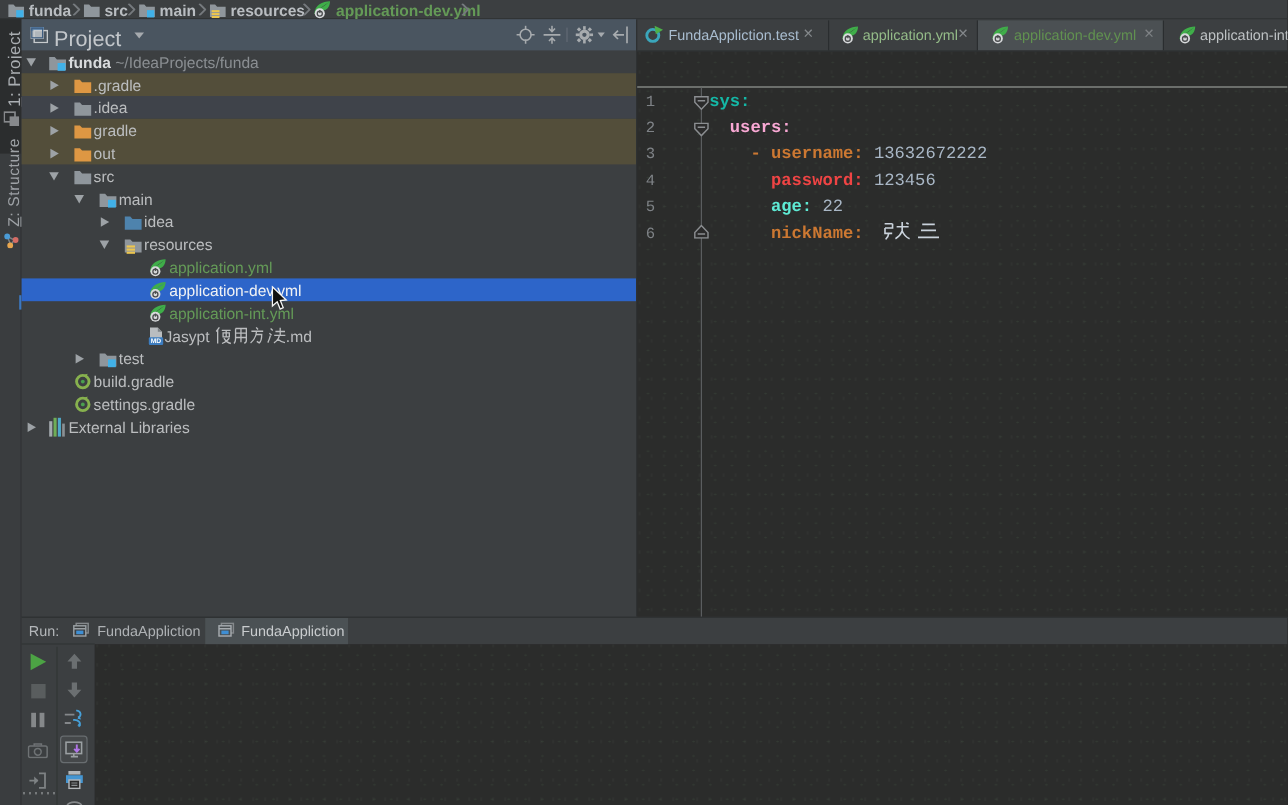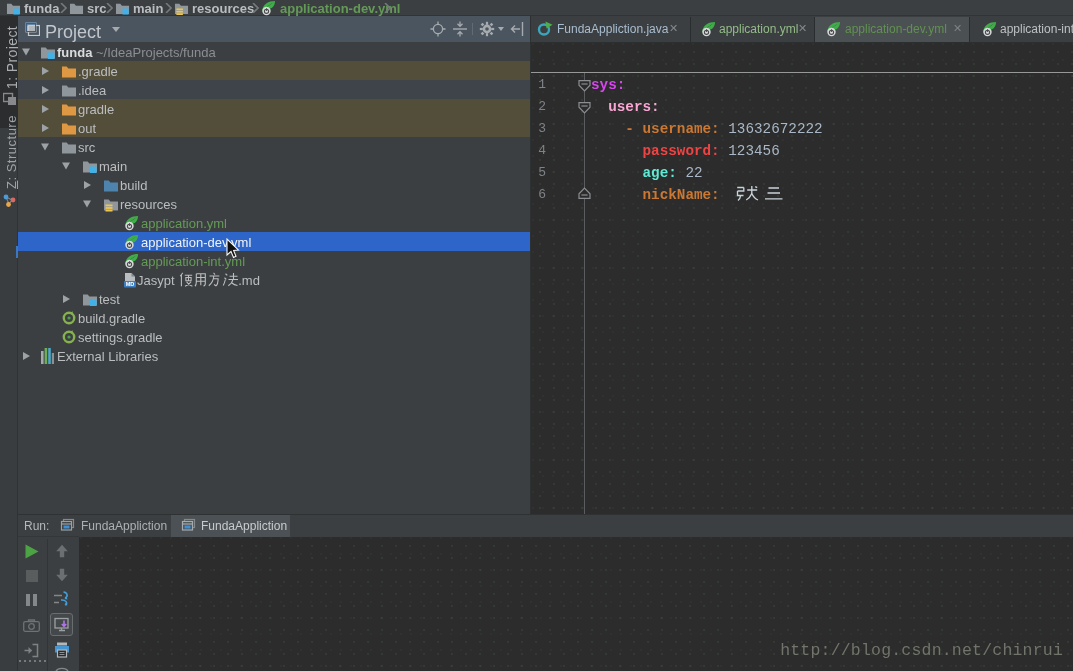--- a/index.html
+++ b/index.html
@@ -181,21 +181,21 @@
           <path d="M1,3 h4.6 l1.8,2 H15 v9 H1 z" fill="#8f969c"></path>
           <rect x="8" y="8" width="6.5" height="6.5" fill="#41b1e8"></rect>
         </svg>
         <span class="tlab" style="left:99px">main</span>
       </div>
     <div class="trow" style="top:175px">
         <s class="ar" style="left:84px"></s>
         <svg class="ticon" style="left:103px" width="16" height="15" viewBox="0 0 16 15">
           <path d="M1,3 h4.6 l1.8,2 H15 v9 H1 z" fill="#4e83ad"></path>
         </svg>
-        <span class="tlab" style="left:120px">build</span>
+        <span class="tlab" style="left:120px">idea</span>
       </div>
     <div class="trow" style="top:194px">
         <s class="ad" style="left:83px"></s>
         <svg class="ticon" style="left:103px" width="16" height="15" viewBox="0 0 16 15">
           <path d="M1,3 h4.6 l1.8,2 H15 v9 H1 z" fill="#8f969c"></path>
           <g fill="#edc64f">
             <rect x="2.5" y="8" width="7" height="1.8"></rect>
             <rect x="2.5" y="10.6" width="7" height="1.8"></rect>
             <rect x="2.5" y="13.2" width="7" height="1.8"></rect>
           </g>
@@ -291,21 +291,21 @@
   <div id="tabs">
     <div class="abs" style="left:815px;top:17px;width:155px;height:25px;background:#4b5053"></div>
     <div class="abs" style="left:531px;top:42px;width:542px;height:1px;background:#2c2f30"></div>
     <div class="abs" style="left:690px;top:17px;width:1px;height:25px;background:#2a2d2f"></div>
     <div class="abs" style="left:814px;top:17px;width:1px;height:25px;background:#2a2d2f"></div>
     <div class="abs" style="left:969px;top:17px;width:1px;height:25px;background:#2a2d2f"></div>
     <svg class="abs" style="left:537px;top:21px" width="16" height="16" viewBox="0 0 16 16">
         <circle cx="7" cy="8.5" r="5" fill="none" stroke="#3aa6bb" stroke-width="2.4"></circle>
         <path d="M8.5,0.5 L15.5,3.8 L9.5,7.5 Z" fill="#4daf4a"></path>
       </svg>
-    <span class="abs" style="left:557px;top:22px;font-size:12px;color:#a9bdd0">FundaAppliction.java</span>
+    <span class="abs" style="left:557px;top:22px;font-size:12px;color:#a9bdd0">FundaAppliction.test</span>
     <span class="abs" style="left:669px;top:22px;font-size:11px;color:#84888b">✕</span>
     <svg class="abs" style="left:701px;top:21px" width="16" height="16" viewBox="0 0 16 16">
         <path d="M14,1 C8,1 1,4 1,12 C4,7 9,5 14,1 M1,12 C3,10 6,9 9,8.5 C12,8 14,5 14,1" fill="#3fae49"></path>
         <path d="M2,12.5 C5,9.5 9,9 11,7 L13,2.5 C8,6 4,7 2,12.5" fill="#3fae49"></path>
         <circle cx="5.5" cy="11" r="4.2" fill="#d7d9db"></circle>
         <circle cx="5.5" cy="11.3" r="2.1" fill="none" stroke="#4a4c4e" stroke-width="1.1"></circle>
         <rect x="5" y="8.3" width="1.1" height="2.6" fill="#4a4c4e"></rect>
       </svg>
     <span class="abs" style="left:719px;top:22px;font-size:12px;color:#94bb88">application.yml</span>
     <span class="abs" style="left:798px;top:22px;font-size:11px;color:#84888b">✕</span>
@@ -341,21 +341,21 @@
         <path d="M3.4,4 H9.6" stroke="#8b8e91" stroke-width="1.2"></path>
       </svg>
     <svg class="abs" style="left:578px;top:102px" width="13" height="12" viewBox="0 0 13 12">
         <path d="M1,0.7 H12 V5.2 L6.5,11 L1,5.2 Z" fill="#2b2b2b" stroke="#8b8e91" stroke-width="1.2"></path>
         <path d="M3.4,4 H9.6" stroke="#8b8e91" stroke-width="1.2"></path>
       </svg>
     <svg class="abs" style="left:578px;top:187px" width="13" height="12" viewBox="0 0 13 12">
         <path d="M1,11.3 H12 V6.8 L6.5,1 L1,6.8 Z" fill="#2b2b2b" stroke="#8b8e91" stroke-width="1.2"></path>
         <path d="M3.4,8 H9.6" stroke="#8b8e91" stroke-width="1.2"></path>
       </svg>
-    <pre class="abs" style="left:591px;top:74px;font-family:'Liberation Mono',monospace;font-size:14.3px;line-height:22px;color:#a9b7c6"><b style="color:#d946ef">sys:</b>
+    <pre class="abs" style="left:591px;top:74px;font-family:'Liberation Mono',monospace;font-size:14.3px;line-height:22px;color:#a9b7c6"><b style="color:#14b8a6">sys:</b>
   <b style="color:#f9a8d4">users:</b>
     <b style="color:#cc7832">- username:</b> 13632672222
       <b style="color:#ef4444">password:</b> 123456
       <b style="color:#5eead4">age:</b> 22
       <b style="color:#cc7832">nickName:</b> <svg width="58" height="17" viewBox="0 0 58 17" style="vertical-align:-3px;margin-left:7px" fill="none" stroke="#c9d2db" stroke-width="1.35">
           <path d="M2.2,2.5 h6.6 M8.8,2.5 V6 H2.5 M2.5,6 V10.5 h6 M5.6,10.5 C5.4,12.5 4.6,14.3 3,15.5 M16.8,1 V8.5 M12.2,5 h10 M20.2,1.6 l2,1.1 M16.8,8.5 C15.8,11 13.8,13.5 11.2,15 M16.8,8.5 C18,11.2 20.2,13.8 23,15"></path>
           <path d="M33.5,3 h10.5 M32.5,8 h12.5 M30,13.8 h17.5"></path>
         </svg></pre>
   </div>
 
@@ -424,14 +424,13 @@
     <svg class="abs" style="left:54px;top:642px" width="16" height="16" viewBox="0 0 16 16">
         <rect x="3" y="0.5" width="10" height="3" fill="#b3b7ba"></rect>
         <rect x="1" y="4" width="14" height="6.5" fill="#4596d2"></rect>
         <rect x="3.5" y="8" width="9" height="7" fill="#2b2b2b" stroke="#b3b7ba" stroke-width="1.2"></rect>
         <path d="M5.5,10.5 h5 M5.5,12.5 h5" stroke="#8b8f92" stroke-width="1"></path>
       </svg>
   </div>
   <svg class="abs" style="left:55px;top:666px" width="14" height="5" viewBox="0 0 14 5">
       <path d="M1,5 C3,1.5 11,1.5 13,5" fill="none" stroke="#85888a" stroke-width="1.4"></path>
     </svg>
-  <div class="abs" style="right:10px;top:641px;font-family:'Liberation Mono',monospace;font-size:16.5px;color:#70746a;letter-spacing:.2px">http://blog.csdn.net/chinrui</div>
 </div>
 
 </body></html>

